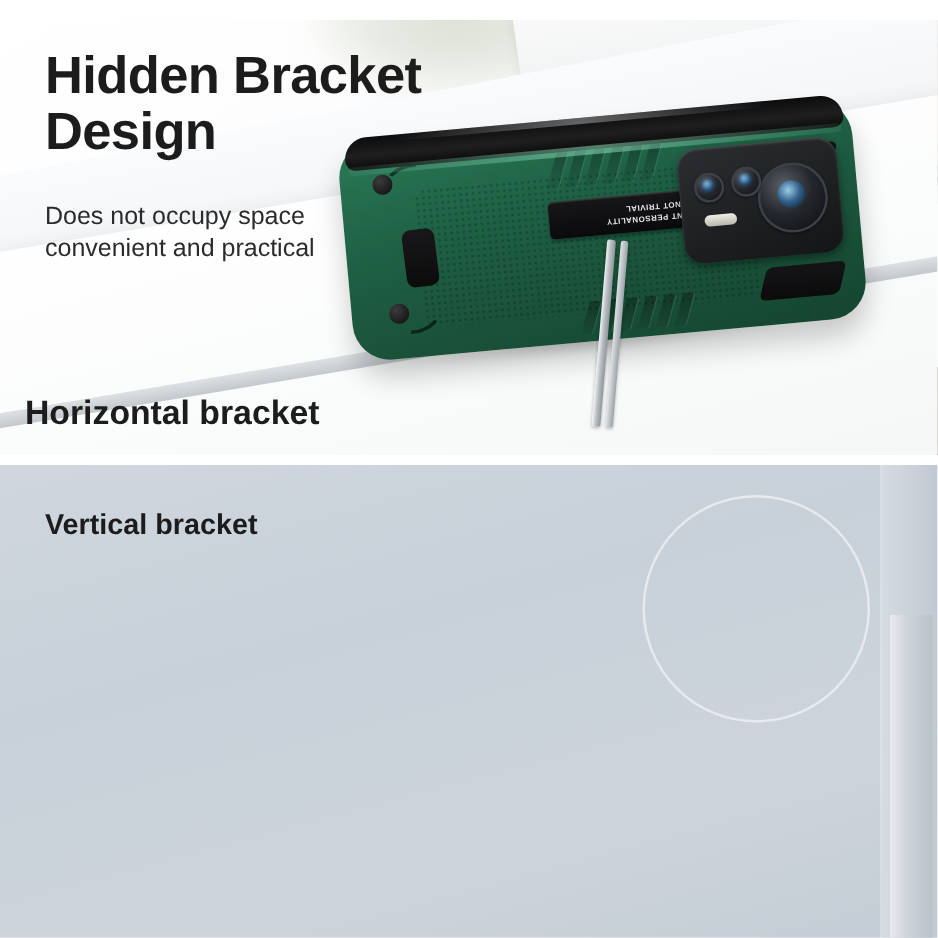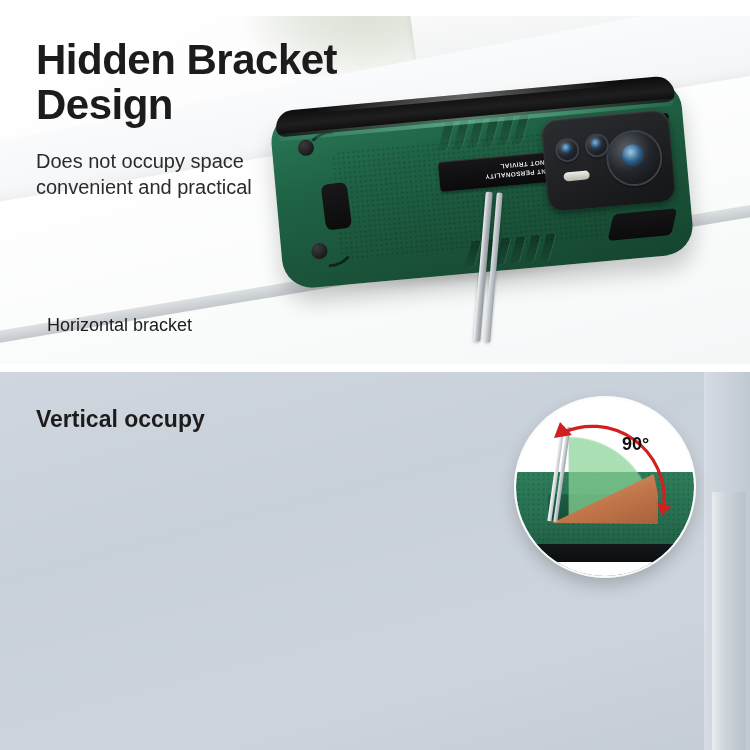--- a/index.html
+++ b/index.html
@@ -63,24 +63,24 @@
   
   .floor-wood{ position:absolute; left:400px; top:300px; width:420px; height:70px;
     background:linear-gradient(95deg,#7d5438,#6e4a31); transform:rotate(-9deg); }
   .desk-lower-slab{ position:absolute; left:380px; top:268px; width:440px; height:90px;
     background:linear-gradient(180deg,#fdfdfd,#eef0f1); transform:rotate(-9deg);
     box-shadow:0 4px 8px rgba(0,0,0,.1); }
 
   
   .headline{ position:absolute; left:36px; top:22px; width:430px;
     font-size:42px; font-weight:bold; line-height:1.06; color:#1c1c1c; letter-spacing:-.5px; }
-  .subline{ position:absolute; left:36px; top:132px; width:400px;
+  .subline{ position:absolute; left:36px; top:144px; width:400px;
     font-size:20px; line-height:1.32; color:#2b2b2b; }
-  .label-h{ position:absolute; left:47px; top:299px;
-    font-size:18px; font-weight:normal; color:#1c1c1c; }
+  .label-h{ position:absolute; left:20px; top:299px;
+    font-size:27px; font-weight:bold; color:#1c1c1c; }
 
   
   .phone-top{ position:absolute; left:276px; top:80px; width:412px; height:176px;
     transform:rotate(-5.2deg); }
   .pt-body{ position:absolute; inset:0; border-radius:30px;
     background:linear-gradient(168deg,#2a7a58 0%,#1f6245 34%,#1a5239 68%,#15452f 100%);
     box-shadow:0 14px 22px rgba(0,0,0,.20); overflow:hidden; }
   
   .pt-rim{ position:absolute; left:6px; top:-3px; width:400px; height:26px;
     border-radius:30px 30px 14px 14px;
@@ -298,40 +298,18 @@
   </div>
 
   <div class="divider"></div>
 
   <div class="panel-bot">
 
     <div class="wall-right"></div>
     <div class="wall-seam"></div>
     <div class="curtain"></div>
 
-    <div class="label-v" style="top:34px">Vertical occupy</div>
+    <div class="label-v" style="top:34px">Vertical bracket</div>
   </div>
 
-  <div class="callout">
-    <div class="co-white"></div>
-    <div class="co-case"></div>
-    <div class="co-case-tex"></div>
-    <div class="co-recess"></div>
-    <div class="co-sector2"></div>
-    <div class="co-kick-tan"></div>
-    <div class="co-leg">
-        <i></i>
-        <i></i>
-      </div>
-    <div class="co-bot-black"></div>
-    <div class="co-bot-white"></div>
-
-    <svg class="co-arrow-svg" viewBox="0 0 178 178">
-      <path d="M 48 34 A 72 72 0 0 1 148 104" fill="none" stroke="#d21f1f" stroke-width="3.2" stroke-linecap="round"></path>
-      <path d="M 44 24 L 38 40 L 56 37 Z" fill="#d21f1f"></path>
-      <path d="M 155 108 L 141 104 L 146 118 Z" fill="#d21f1f"></path>
-    </svg>
-
-    <div class="co-deg">90°</div>
-  </div>
   <div class="callout-ring"></div>
 
 </div>
 
 </body></html>

